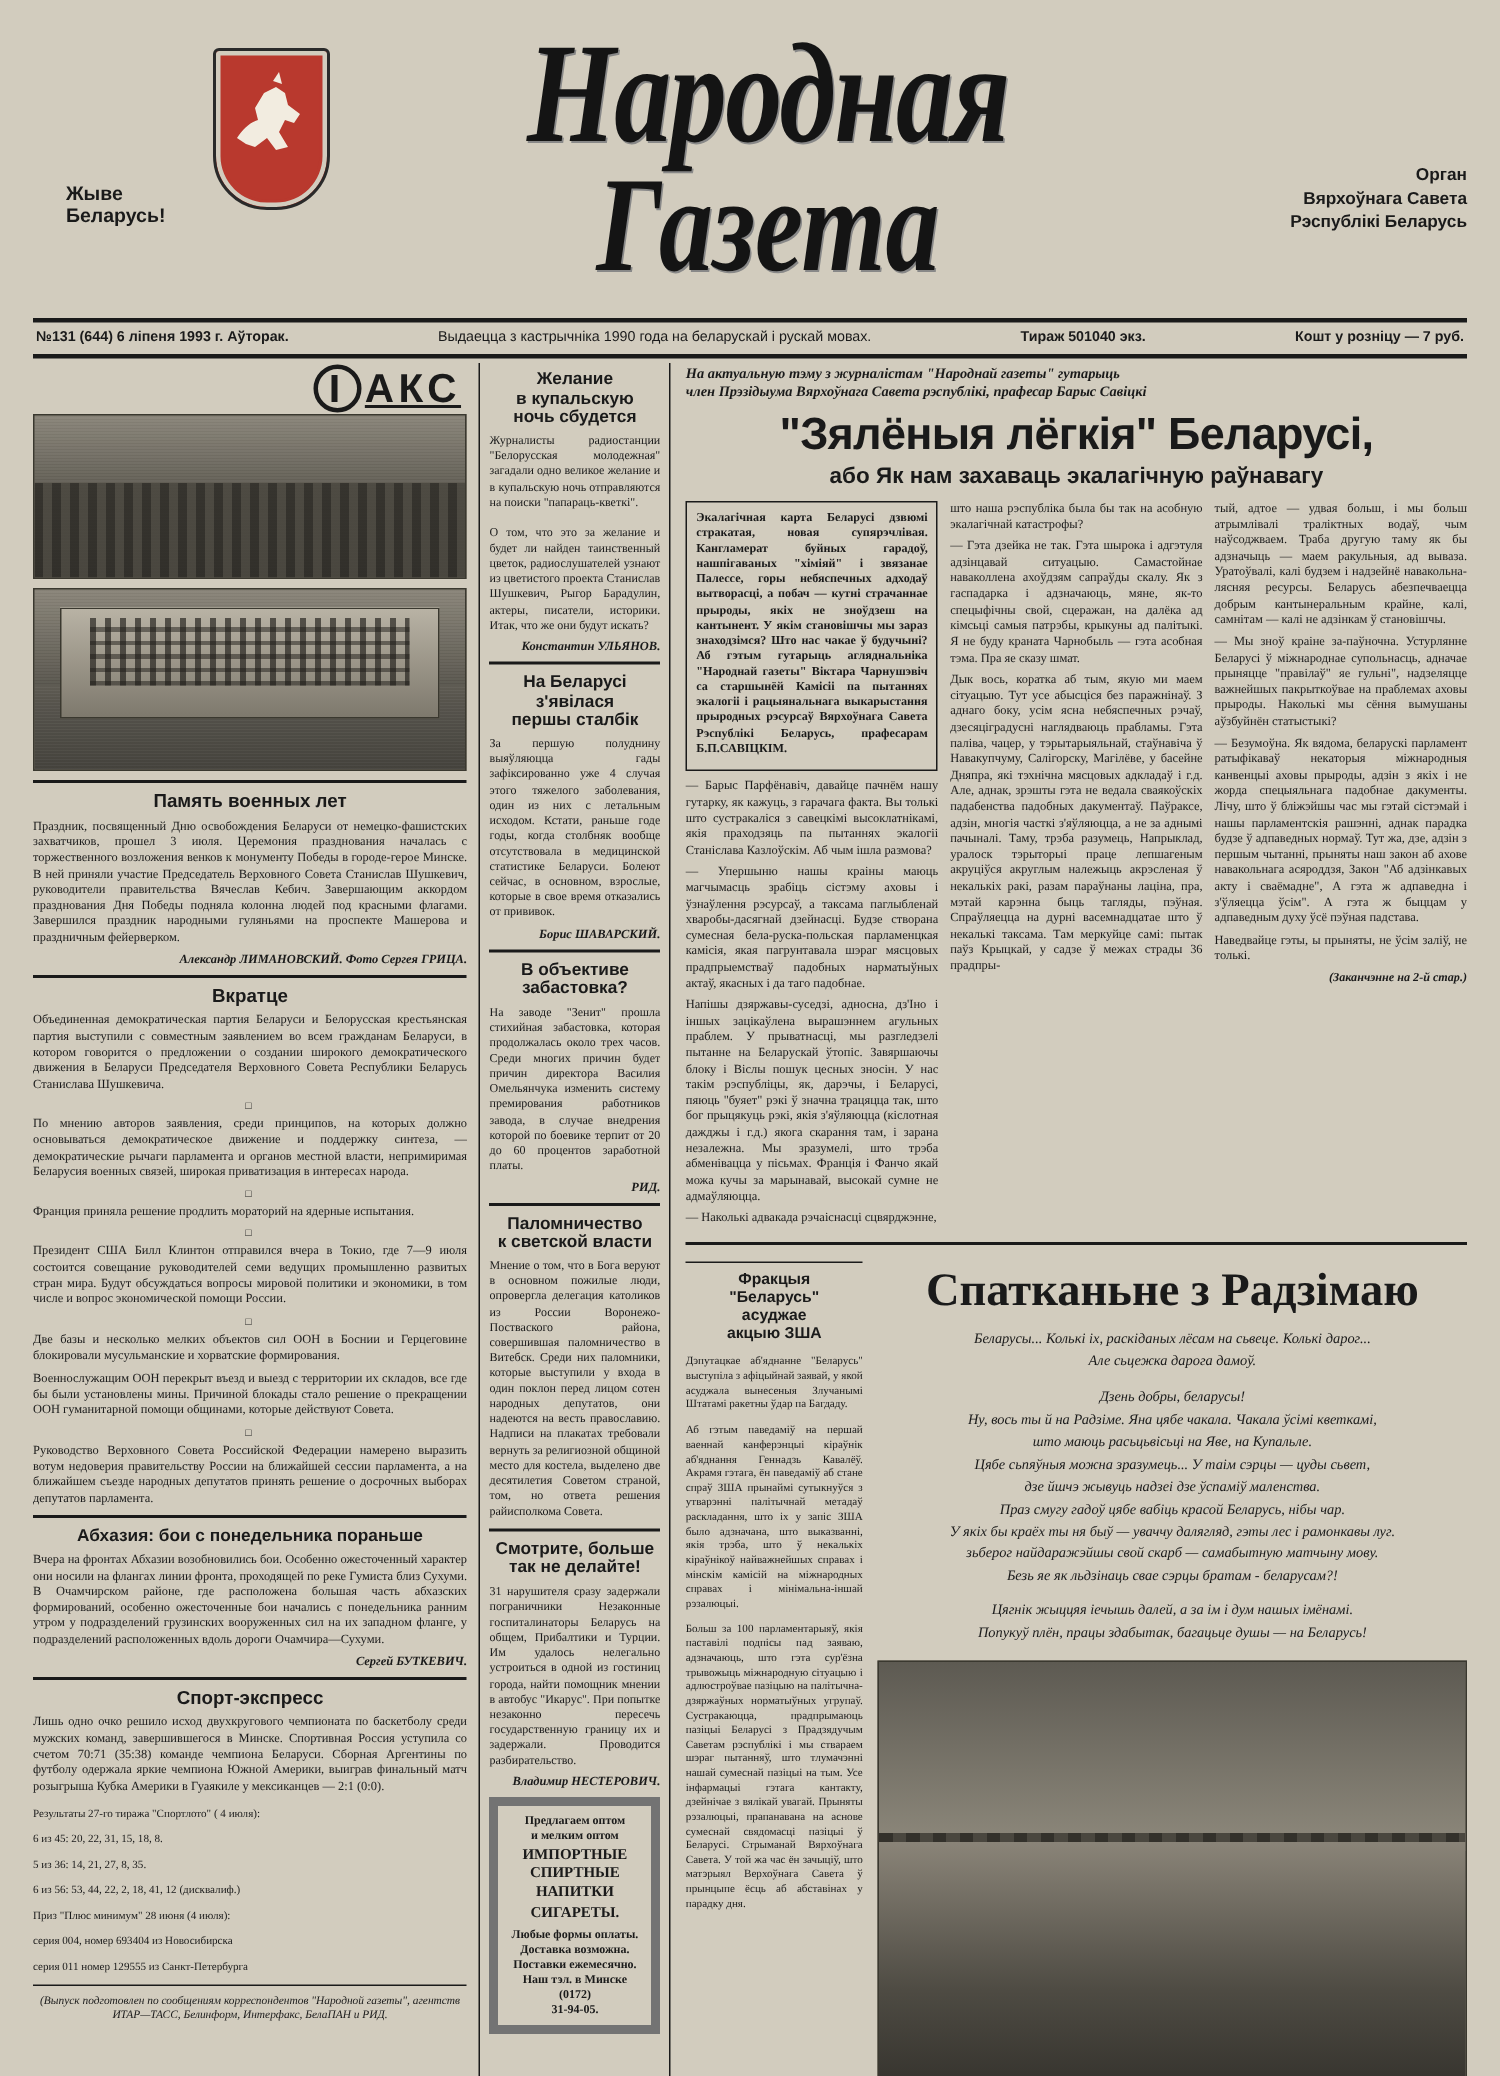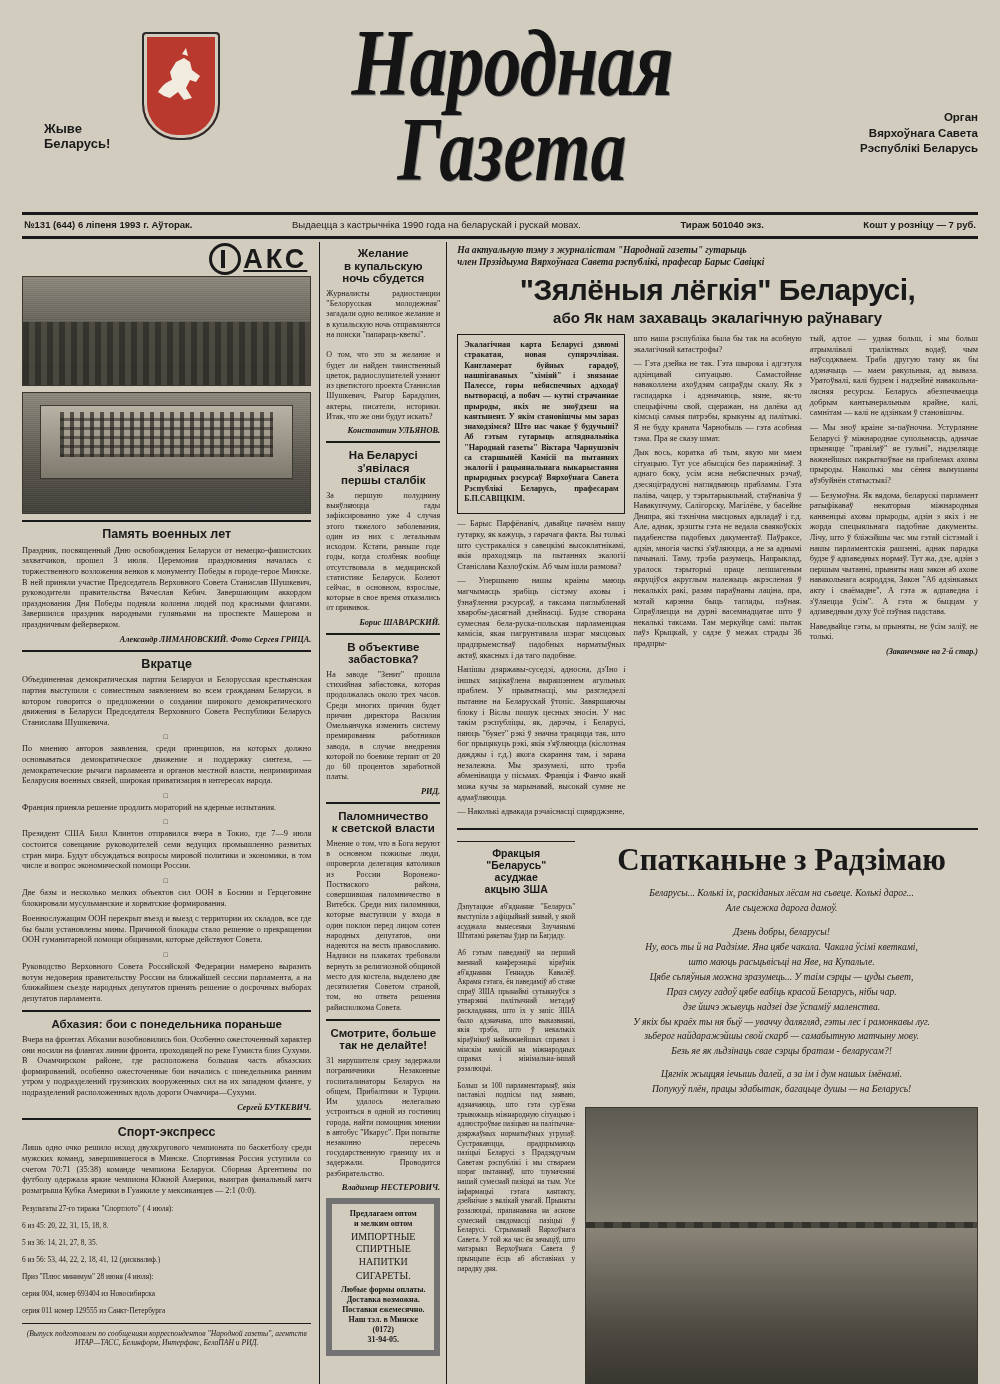--- a/index.html
+++ b/index.html
@@ -195,21 +195,21 @@
   }
   .photo.big .treeline{
     position:absolute;left:0;right:0;top:38%;height:10%;
     background:repeating-linear-gradient(90deg,#33312b 0 9px,#4a473f 9px 18px);
   }
   
   .adbox{
     border:6px solid #737373;padding:5px;margin-top:6px;
   }
   .adbox .t{font-size:8px;text-align:center;font-weight:bold;line-height:1.25;}
-  .adbox .big{font-size:10px;font-weight:normal;text-align:center;line-height:1.25;margin:2px 0;}
+  .adbox .big{font-size:10px;font-weight:bold;text-align:center;line-height:1.25;margin:2px 0;}
   .small-caption{font-size:7.6px;text-align:center;font-style:italic;margin:3px 0;}
   .kicker{
     font-family:"Liberation Sans", sans-serif;font-weight:bold;font-size:10.5px;text-align:center;
     line-height:1.15;margin:4px 0 3px 0;
   }
   .tiny{font-size:7.4px;line-height:1.3;text-align:justify;}
   .rt-note{font-size:8.1px;font-style:italic;text-align:right;font-weight:bold;margin-top:4px;}
 </style>
 </head>
 <body>
@@ -398,22 +398,22 @@
 
         <div style="flex:1;">
           <div class="poem-head">Спатканьне з Радзімаю</div>
           <div class="poem" style="white-space:pre-line">Беларусы... Колькі іх, раскіданых лёсам на сьвеце. Колькі дарог...
 Але сьцежка дарога дамоў.</div>
           <div class="poem" style="margin-top:10px;">
             <div>Дзень добры, беларусы!</div>
             <div>Ну, вось ты й на Радзіме. Яна цябе чакала. Чакала ўсімі кветкамі,</div>
             <div>што маюць расьцьвісьці на Яве, на Купальле.</div>
             <div>Цябе сьпяўныя можна зразумець... У таім сэрцы — цуды сьвет,</div>
+            <div>дзе йшчэ жывуць надзеі дзе ўспаміў маленства.</div>
             <div>Праз смугу гадоў цябе вабіць красой Беларусь, нібы чар.</div>
-            <div>дзе йшчэ жывуць надзеі дзе ўспаміў маленства.</div>
             <div>У якіх бы краёх ты ня быў — уваччу далягляд, гэты лес і рамонкавы луг.</div>
             <div>зьберог найдаражэйшы свой скарб — самабытную матчыну мову.</div>
             <div>Безь яе як льдзінаць свае сэрцы братам - беларусам?!</div>
             <div style="height:8px"></div>
             <div>Цягнік жыццяя іечышь далей, а за ім і дум нашых імёнамі.</div>
             <div>Попукуў плён, працы здабытак, багацьце душы — на Беларусь!</div>
           </div>
 
           <div class="photo big">
             <div class="sky"></div>

